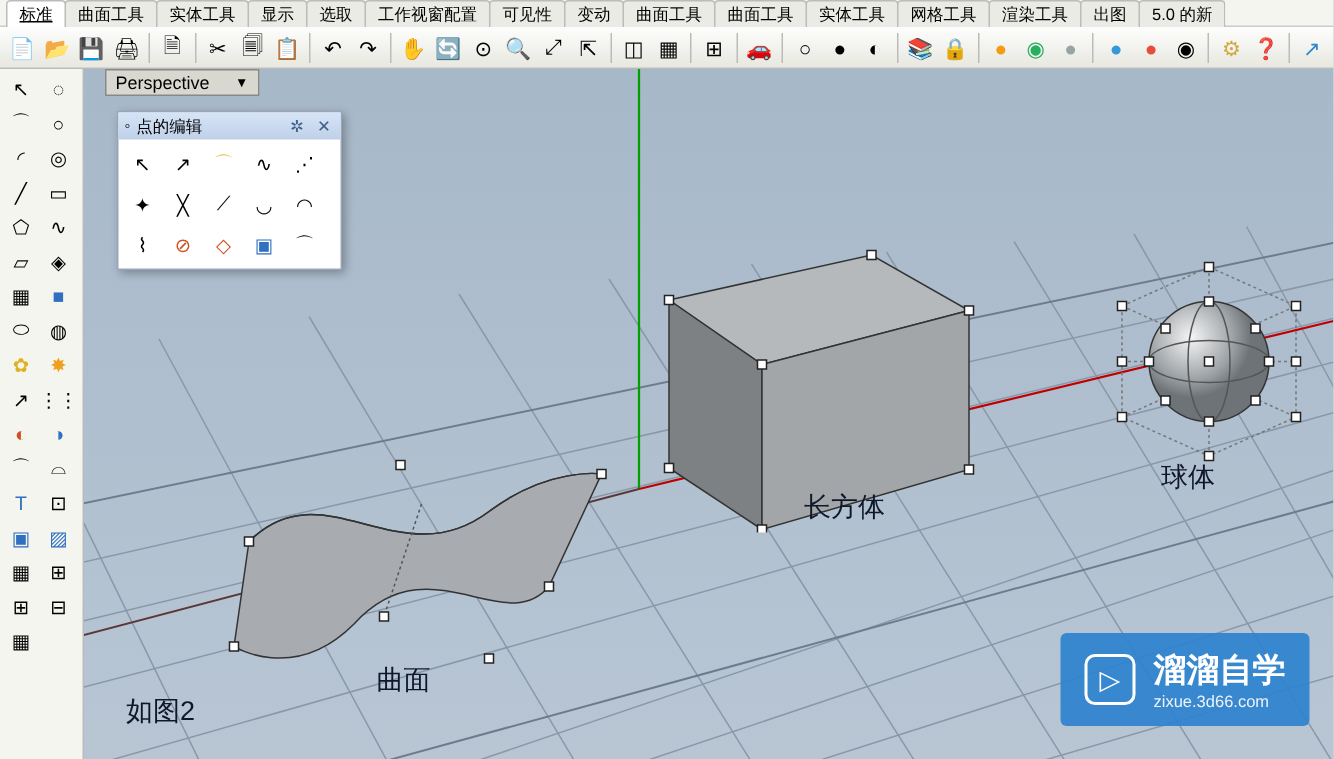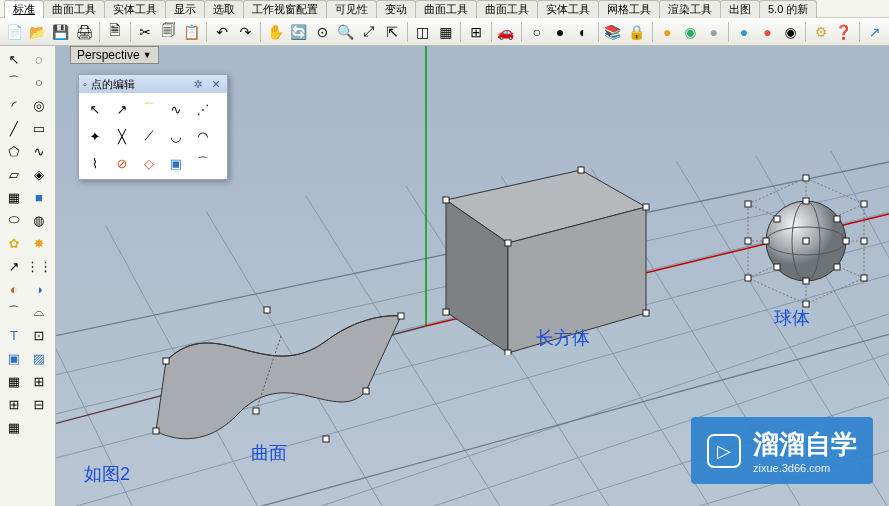--- a/index.html
+++ b/index.html
@@ -99,21 +99,21 @@
 .viewport-title {
   position: absolute;
   left: 14px;
   top: 0;
   background: #d8d8d0;
   border: 1px solid #888;
   padding: 1px 6px;
   font-size: 12px;
   display: flex;
   align-items: center;
-  gap: 3px;
+  gap: 17px;
   z-index: 5;
 }
 .viewport-title .arrow {
   font-size: 9px;
 }
 .grid-bg {
   position: absolute;
   inset: 0;
 }
 .floating-panel {
@@ -150,21 +150,21 @@
 .panel-icon {
   width: 24px;
   height: 24px;
   display: flex;
   align-items: center;
   justify-content: center;
   font-size: 13px;
 }
 .label-red {
   position: absolute;
-  color: #1d4ed8;
+  color: #0f172a;
   font-size: 18px;
   font-weight: 500;
   z-index: 4;
 }
 .watermark {
   position: absolute;
   right: 16px;
   bottom: 22px;
   background: rgba(46,130,206,.92);
   color: #fff;
@@ -179,21 +179,21 @@
   width: 34px;
   height: 34px;
   border: 2px solid #fff;
   border-radius: 7px;
   display: flex;
   align-items: center;
   justify-content: center;
   font-size: 18px;
 }
 .wm-text .big {
-  font-size: 26px;
+  font-size: 22px;
   font-weight: bold;
 }
 .wm-text .small {
   font-size: 11px;
   opacity: .9;
 }
 .obj-cuboid {
   position: absolute;
   left: 360px;
   top: 89px;

